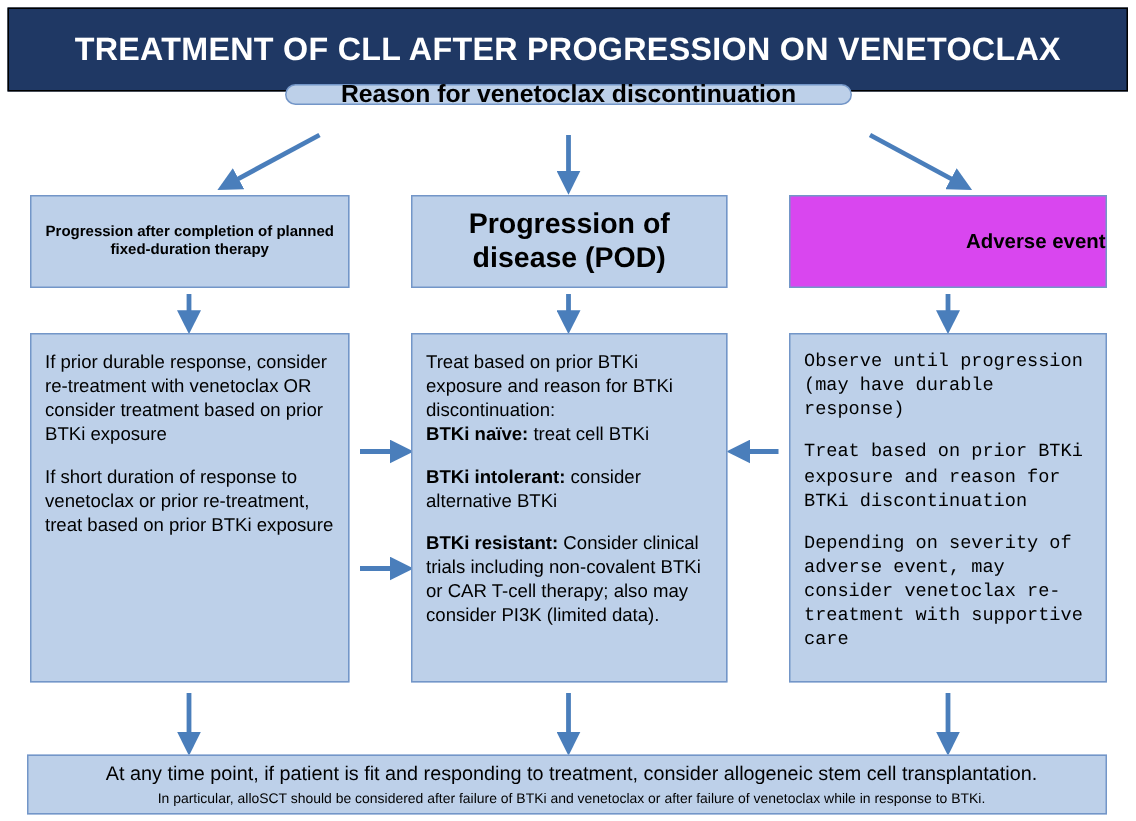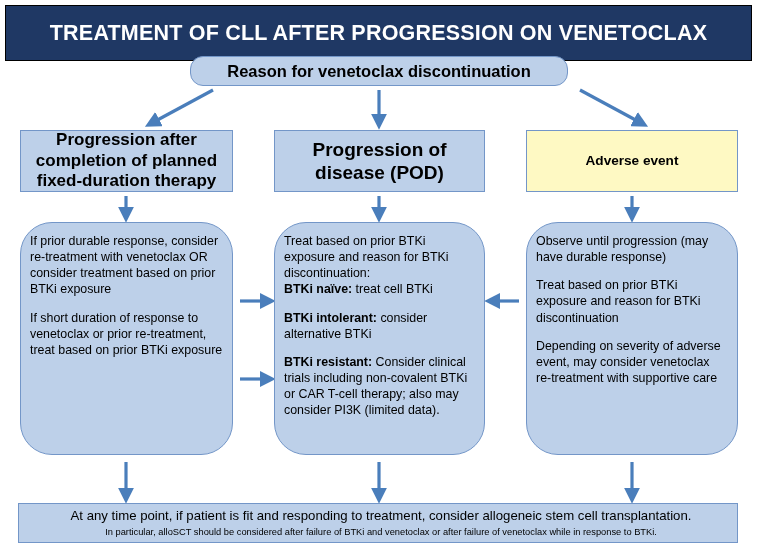--- a/index.html
+++ b/index.html
@@ -27,38 +27,38 @@
   .box{
     position:absolute;box-sizing:border-box;
     background:#BDD0E9;border:1px solid #7396C8;
   }
   .box.hdr{
     display:flex;align-items:center;justify-content:center;text-align:center;
     font-weight:bold;color:#000000;line-height:1.22;
   }
   .box.body{
     padding:10px 9px 8px 9px;color:#000000;
-    font-size:12.4px;line-height:1.30;text-align:left;border-radius:32px;
+    font-size:12.4px;line-height:1.30;text-align:left;
   }
   .box.body p{margin:0 0 12px 0;}
   .box.body p:last-child{margin-bottom:0;}
   .box.body b{font-weight:bold;}
 
   
-  #reason-box{left:190px;top:56px;width:378px;height:30px;font-size:16.5px;border-radius:13px;}
+  #reason-box{left:190px;top:56px;width:378px;height:14px;font-size:16.5px;border-radius:13px;}
 
   
-  #col1-head{left:20px;top:130px;width:213px;height:62px;font-size:17px;}
+  #col1-head{left:20px;top:130px;width:213px;height:62px;font-size:10px;}
   #col2-head{left:274px;top:130px;width:211px;height:62px;font-size:19px;}
   #col3-head{left:526px;top:130px;width:212px;height:62px;font-size:13.6px;}
 
   
   #col1-body{left:20px;top:222px;width:213px;height:233px;}
   #col2-body{left:274px;top:222px;width:211px;height:233px;}
-  #col3-body{left:526px;top:222px;width:212px;height:233px;}
+  #col3-body{left:526px;top:222px;width:212px;height:233px;font-family:Liberation Mono, monospace;}
 
   
   #bottom-box{
     left:18px;top:503px;width:720px;height:40px;
     display:flex;flex-direction:column;align-items:center;justify-content:center;
     text-align:center;padding:0 6px;
   }
   #bottom-main{font-size:13.2px;color:#000;line-height:1.2;}
   #bottom-sub{font-size:9.3px;color:#000;line-height:1.2;margin-top:3px;}
 
@@ -118,21 +118,21 @@
   <div class="box hdr" id="col2-head" style="background: rgb(189, 208, 233); border-color: rgb(115, 150, 200);">
     <span>Progression of disease (POD)</span>
   </div>
   <div class="box body" id="col2-body" style="background: rgb(189, 208, 233); border-color: rgb(115, 150, 200);">
     <p style="margin-bottom:0;"><span>Treat based on prior BTKi exposure and reason for BTKi discontinuation:</span></p>
     <p><b>BTKi naïve:</b><span> treat cell BTKi</span></p>
     <p><b>BTKi intolerant:</b><span> consider alternative BTKi</span></p>
     <p><b>BTKi resistant:</b><span> Consider clinical trials including non-covalent BTKi or CAR T-cell therapy; also may consider PI3K (limited data).</span></p>
   </div>
 
-  <div class="box hdr" id="col3-head" style="background: #fef9c3; border-color: rgb(115, 150, 200);">
+  <div class="box hdr" id="col3-head" style="background: #d946ef; border-color: rgb(115, 150, 200); justify-content: flex-end;">
     <span>Adverse event</span>
   </div>
   <div class="box body" id="col3-body" style="background: rgb(189, 208, 233); border-color: rgb(115, 150, 200);">
     <p>Observe until progression (may have durable response)</p>
     <p>Treat based on prior BTKi exposure and reason for BTKi discontinuation</p>
     <p>Depending on severity of adverse event, may consider venetoclax re-treatment with supportive care</p>
   </div>
 
   <div class="box" id="bottom-box" style="background: rgb(189, 208, 233); border-color: rgb(115, 150, 200); padding-left: 12px;">
     <div id="bottom-main">At any time point, if patient is fit and responding to treatment, consider allogeneic stem cell transplantation.</div>

